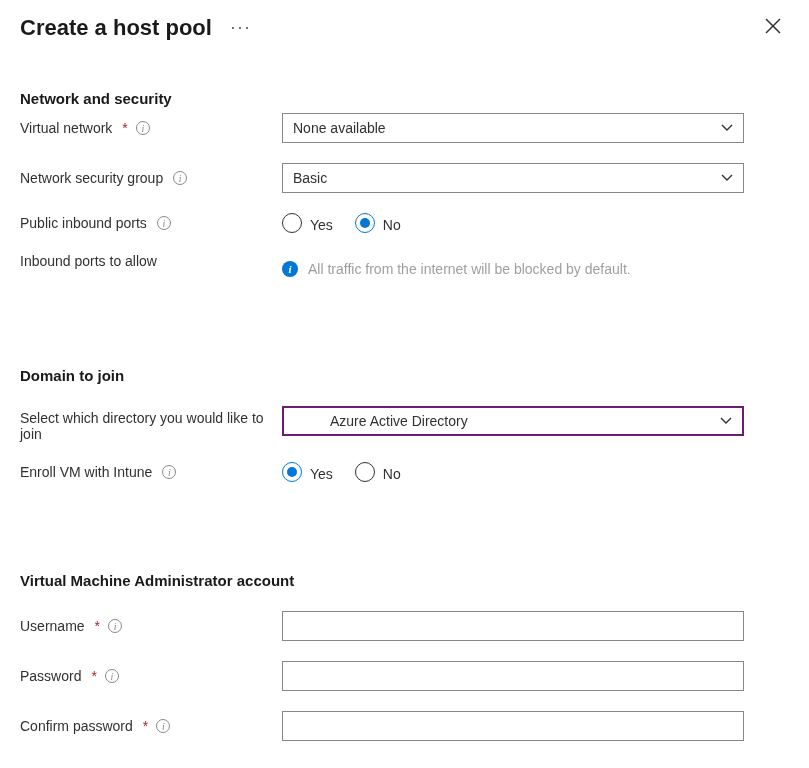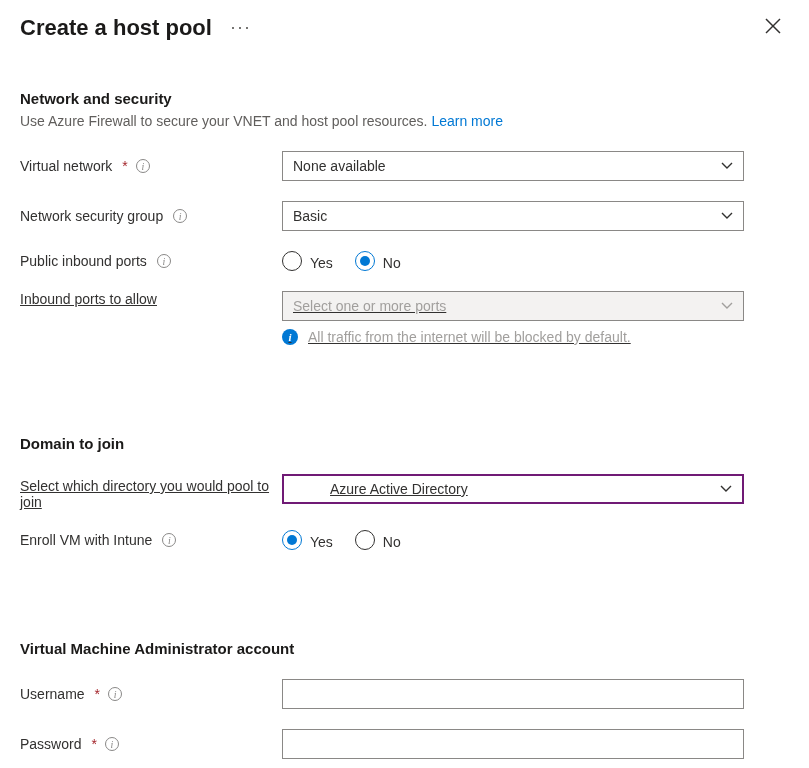--- a/index.html
+++ b/index.html
@@ -52,21 +52,21 @@
   }
   .section-desc a {
     color: #0078d4;
     text-decoration: none;
   }
   .form-row {
     display: flex;
     align-items: center;
     margin-bottom: 20px;
   }
-  .form-row.top { align-items: flex-start; text-decoration: underline; }
+  .form-row.top { align-items: flex-start; }
   .label-col {
     width: 262px;
     color: #323130;
     display: flex;
     align-items: center;
     gap: 6px;
   }
   .input-col {
     flex: 1;
     max-width: 462px;
@@ -188,23 +188,20 @@
     </div>
     <div class="close-x">
       <svg width="16" height="16" viewBox="0 0 16 16">
         <line x1="1" y1="1" x2="15" y2="15" stroke="#323130" stroke-width="1.5"></line>
         <line x1="15" y1="1" x2="1" y2="15" stroke="#323130" stroke-width="1.5"></line>
       </svg>
     </div>
   </div>
 
   <div class="section-title">Network and security</div>
-  <div class="section-desc">
-    <span>Use Azure Firewall to secure your VNET and host pool resources. </span><a href="#">Learn more</a>
-  </div>
 
   <div class="form-row">
     <div class="label-col">
       <span>Virtual network</span>
       <span class="req">*</span>
       <span class="info-icon">i</span>
     </div>
     <div class="input-col">
       <div class="select-box">
         <span>None available</span>
@@ -249,41 +246,33 @@
           <span class="radio-outer checked"></span>
           <span>No</span>
         </label>
       </div>
     </div>
   </div>
 
   <div class="form-row top">
     <div class="label-col">Inbound ports to allow</div>
     <div class="input-col">
-      <div class="select-box disabled">
-        <span>Select one or more ports</span>
-        <span class="chevron">
-          <svg width="12" height="8" viewBox="0 0 12 8">
-              <path d="M1 1 L6 6 L11 1" stroke="#a19f9d" stroke-width="1.4" fill="none"></path>
-            </svg>
-        </span>
-      </div>
       <div class="hint-row">
         <span class="info-icon-filled">i</span>
         <span>All traffic from the internet will be blocked by default.</span>
       </div>
     </div>
   </div>
 
   <div class="section-gap"></div>
 
   <div class="section-title" style="margin-bottom:22px;">Domain to join</div>
 
   <div class="form-row top">
-    <div class="label-col" style="padding-top:4px;">Select which directory you would pool to join</div>
+    <div class="label-col" style="padding-top:4px;">Select which directory you would like to join</div>
     <div class="input-col">
       <div class="select-box selected-outline">
         <span>Azure Active Directory</span>
         <span class="chevron">
           <svg width="12" height="8" viewBox="0 0 12 8">
               <path d="M1 1 L6 6 L11 1" stroke="#323130" stroke-width="1.4" fill="none"></path>
             </svg>
         </span>
       </div>
     </div>

